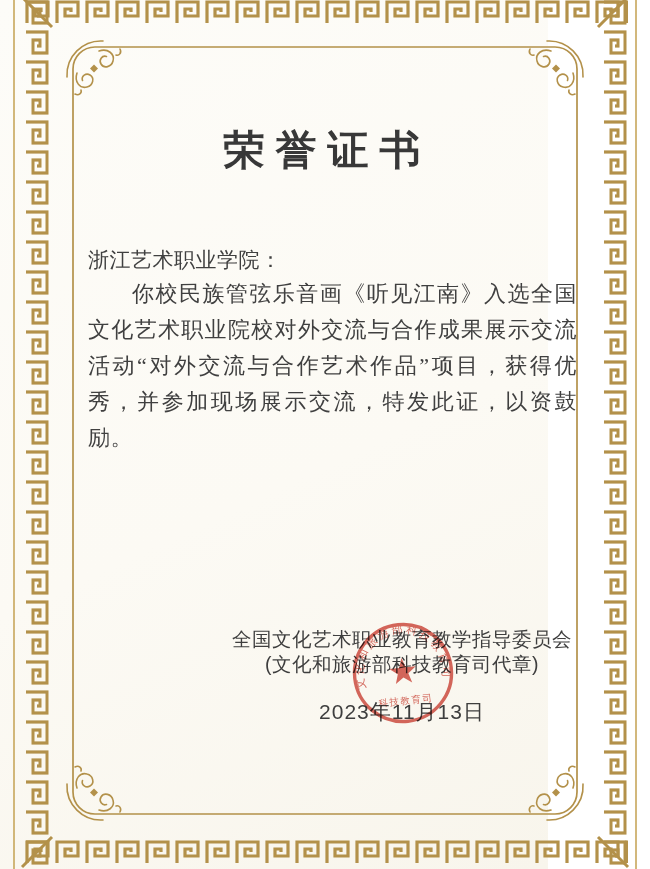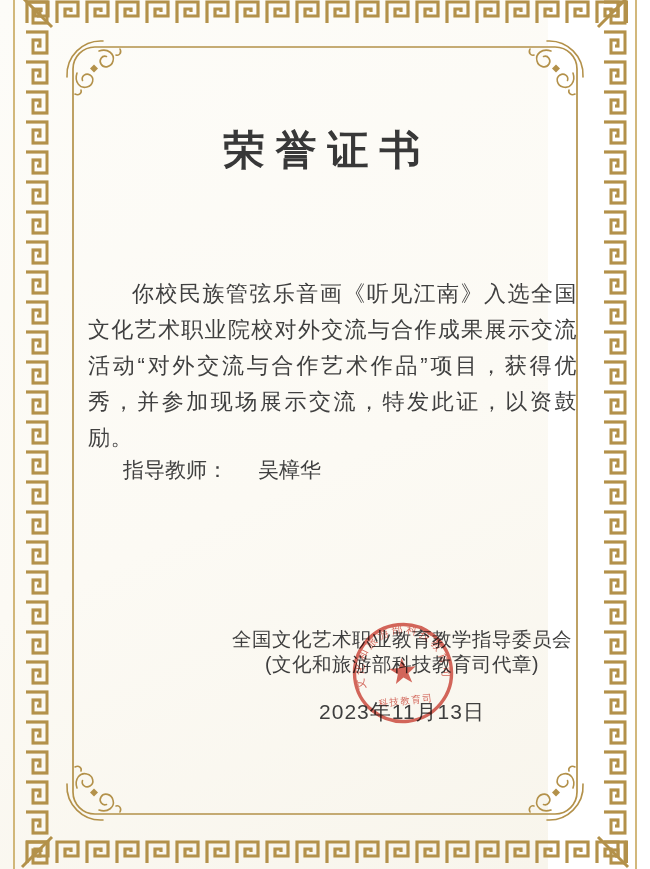--- a/index.html
+++ b/index.html
@@ -26,21 +26,21 @@
     font-family:"Liberation Serif","DejaVu Serif",serif;
     font-size:41px;font-weight:700;letter-spacing:11px;color:#383838;
     text-indent:11px; 
   }
   .recipient{
     left:88px;top:246px;font-size:21px;letter-spacing:0.5px;color:#404040;
   }
   .bodytext{
     left:88px;top:276px;width:489px;margin:0;
     font-size:22px;line-height:36px;letter-spacing:0.6px;
-    text-align:justify;text-indent:2em;color:#404040;
+    text-align:justify;text-indent:2em;color:#404040;font-family:Liberation Serif, serif;
   }
   .teacher{left:123px;top:456px;font-size:21px;color:#404040;}
   .teacher .tname{margin-left:30px;}
   .sig{
     left:152px;top:627px;width:500px;text-align:center;
     font-size:19.5px;line-height:25px;color:#3e3e3e;letter-spacing:0.5px;
   }
   .sig .date{margin-top:22px;font-size:21px;letter-spacing:1px;}
   .seal{
     position:absolute;left:350px;top:620px;width:106px;height:106px;
@@ -100,26 +100,24 @@
 
     <rect x="73" y="47" width="504" height="767" rx="22" ry="22" fill="none" stroke="var(--gold)" stroke-width="1.7"></rect>
     <use href="#corner-orn" transform="translate(73,47)"></use>
     <use href="#corner-orn" transform="translate(577,47) scale(-1,1)"></use>
     <use href="#corner-orn" transform="translate(73,814) scale(1,-1)"></use>
     <use href="#corner-orn" transform="translate(577,814) scale(-1,-1)"></use>
   </svg>
 
   <div class="abs title">荣誉证书</div>
 
+  <div class="abs recipient">浙江艺术职业学院：</div>
 
   <p class="abs bodytext">你校民族管弦乐音画《听见江南》入选全国文化艺术职业院校对外交流与合作成果展示交流活动“对外交流与合作艺术作品”项目，获得优秀，并参加现场展示交流，特发此证，以资鼓励。</p>
 
-  <div class="abs teacher">
-    <span>指导教师：</span><span class="tname">吴樟华</span>
-  </div>
 
   <div class="abs sig">
     <div>全国文化艺术职业教育教学指导委员会</div>
     <div>(文化和旅游部科技教育司代章)</div>
     <div class="date">2023年11月13日</div>
   </div>
 
   <svg class="seal" viewBox="0 0 106 106" xmlns="http://www.w3.org/2000/svg">
     <g transform="rotate(-6 53 53)" fill="var(--seal-red)" stroke="none">
       <circle cx="53" cy="53" r="48.5" fill="none" stroke="var(--seal-red)" stroke-width="3.4"></circle>

